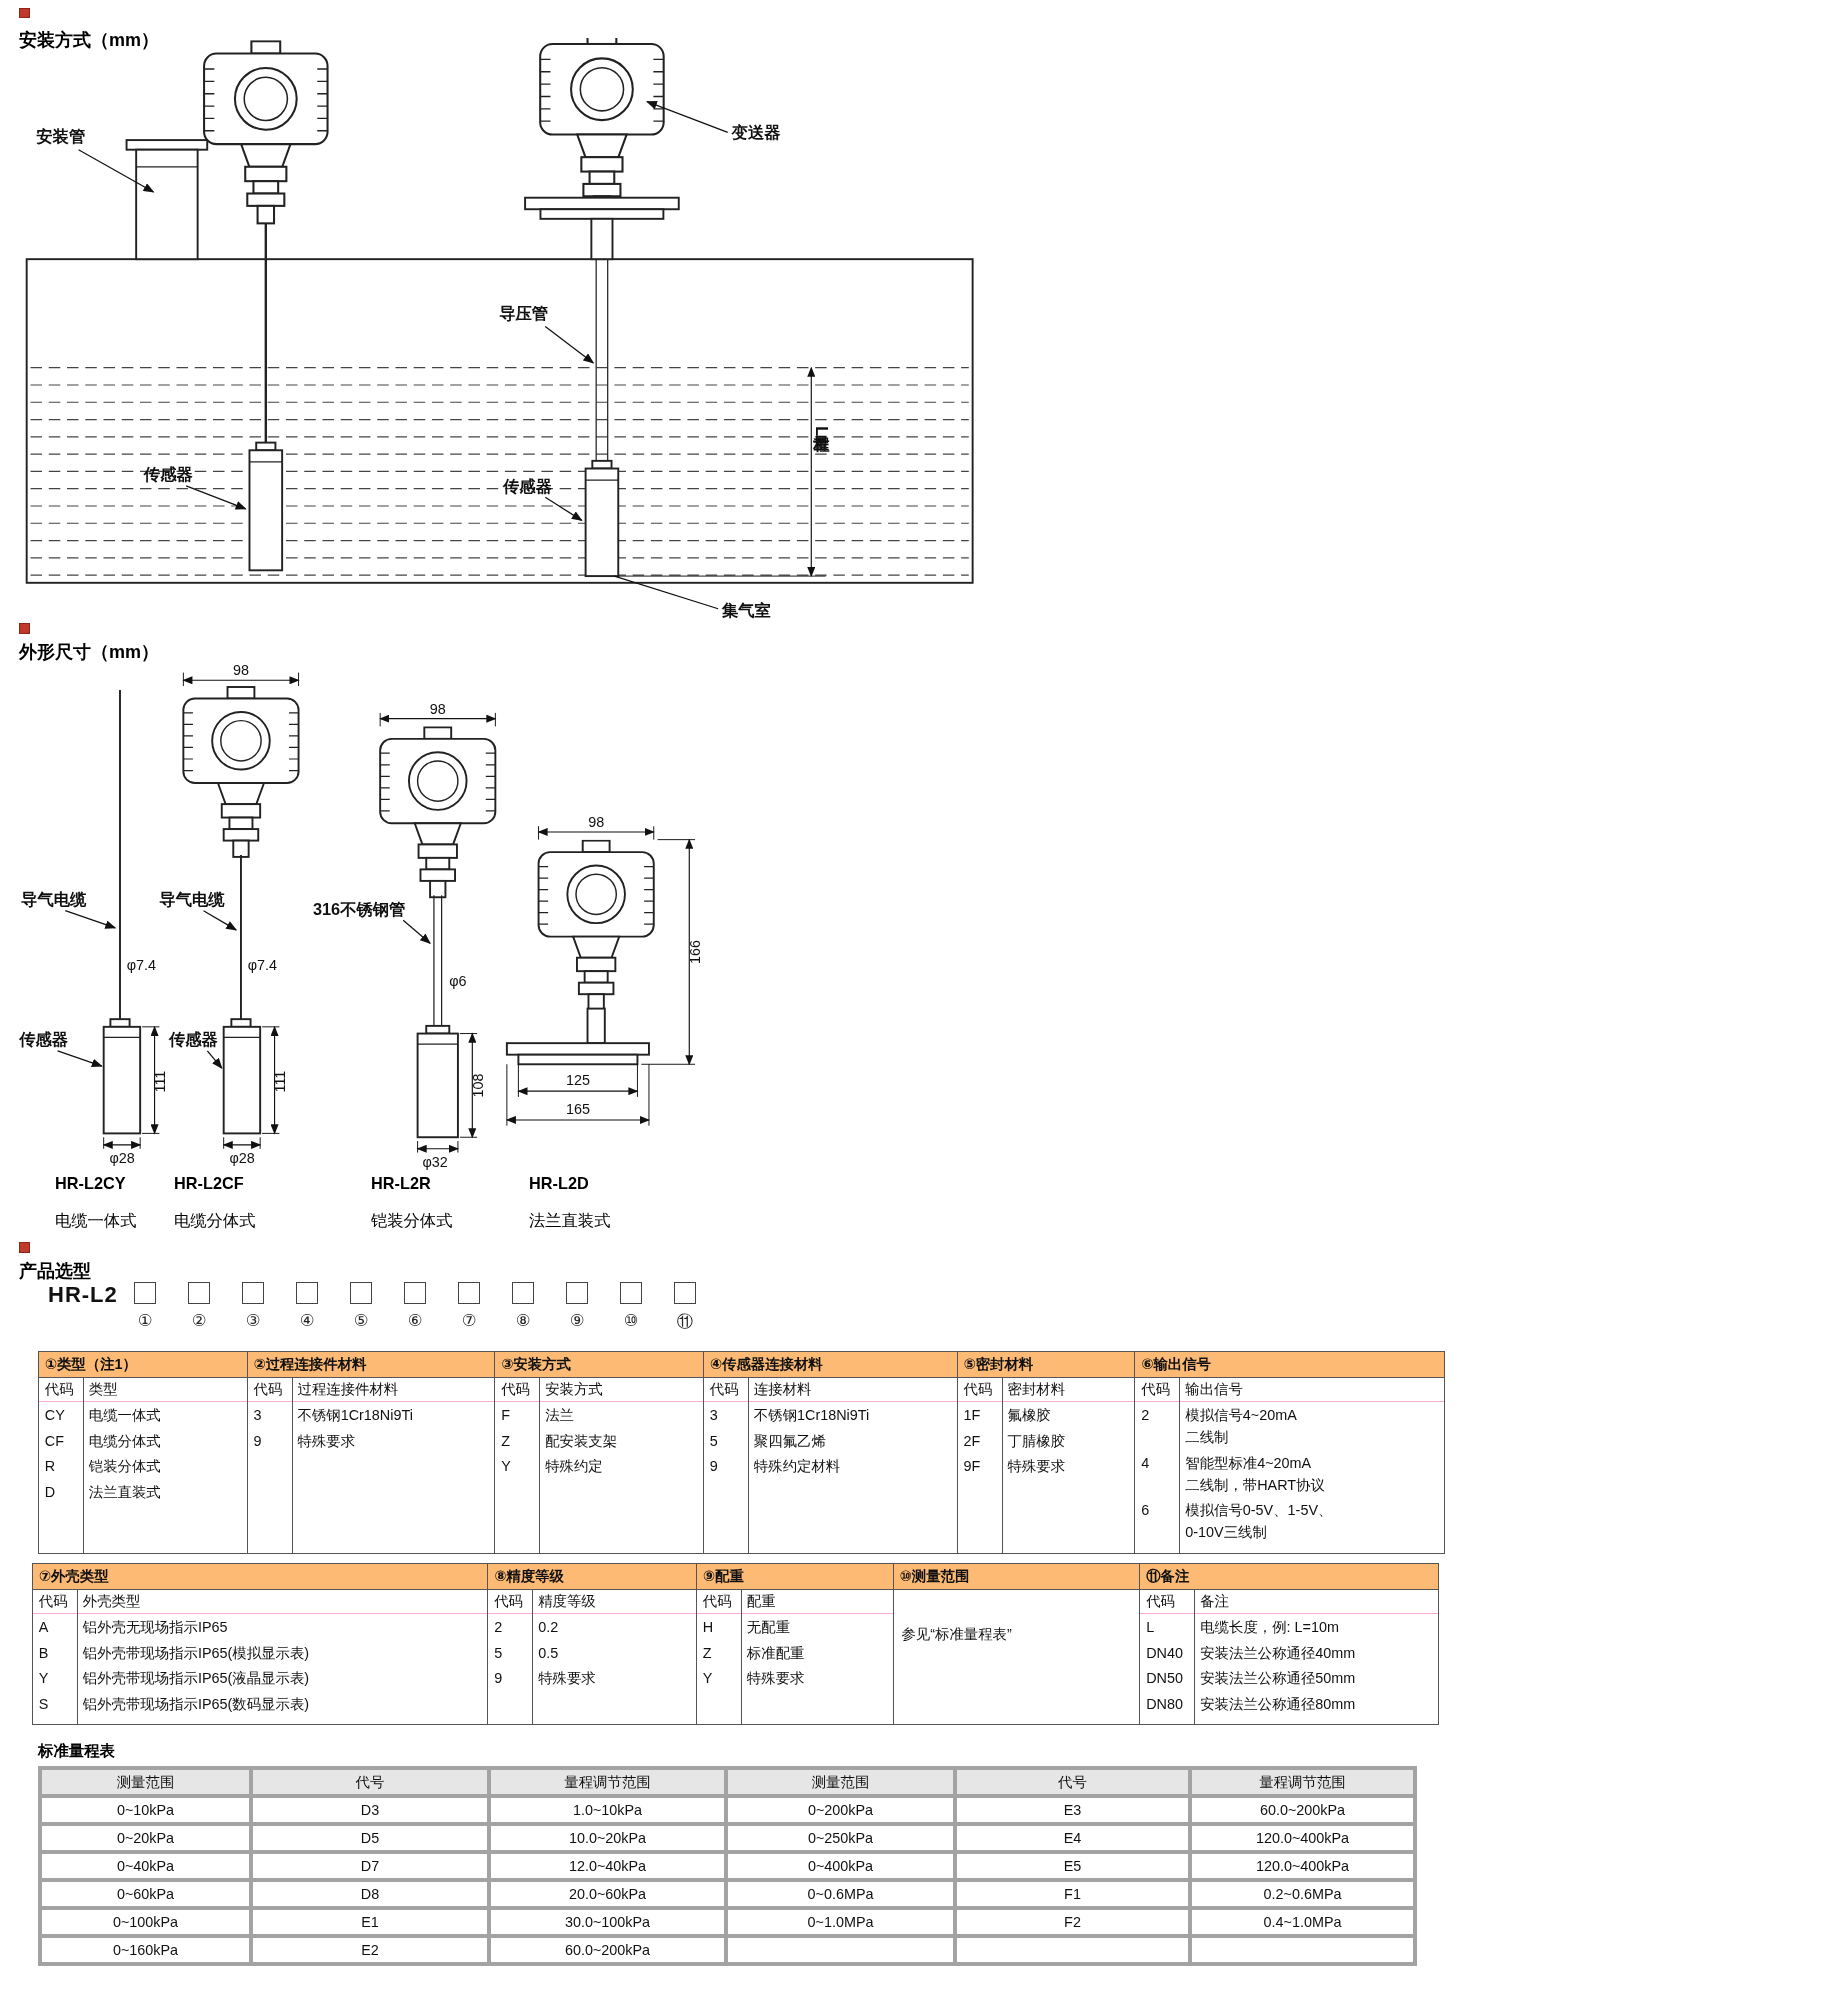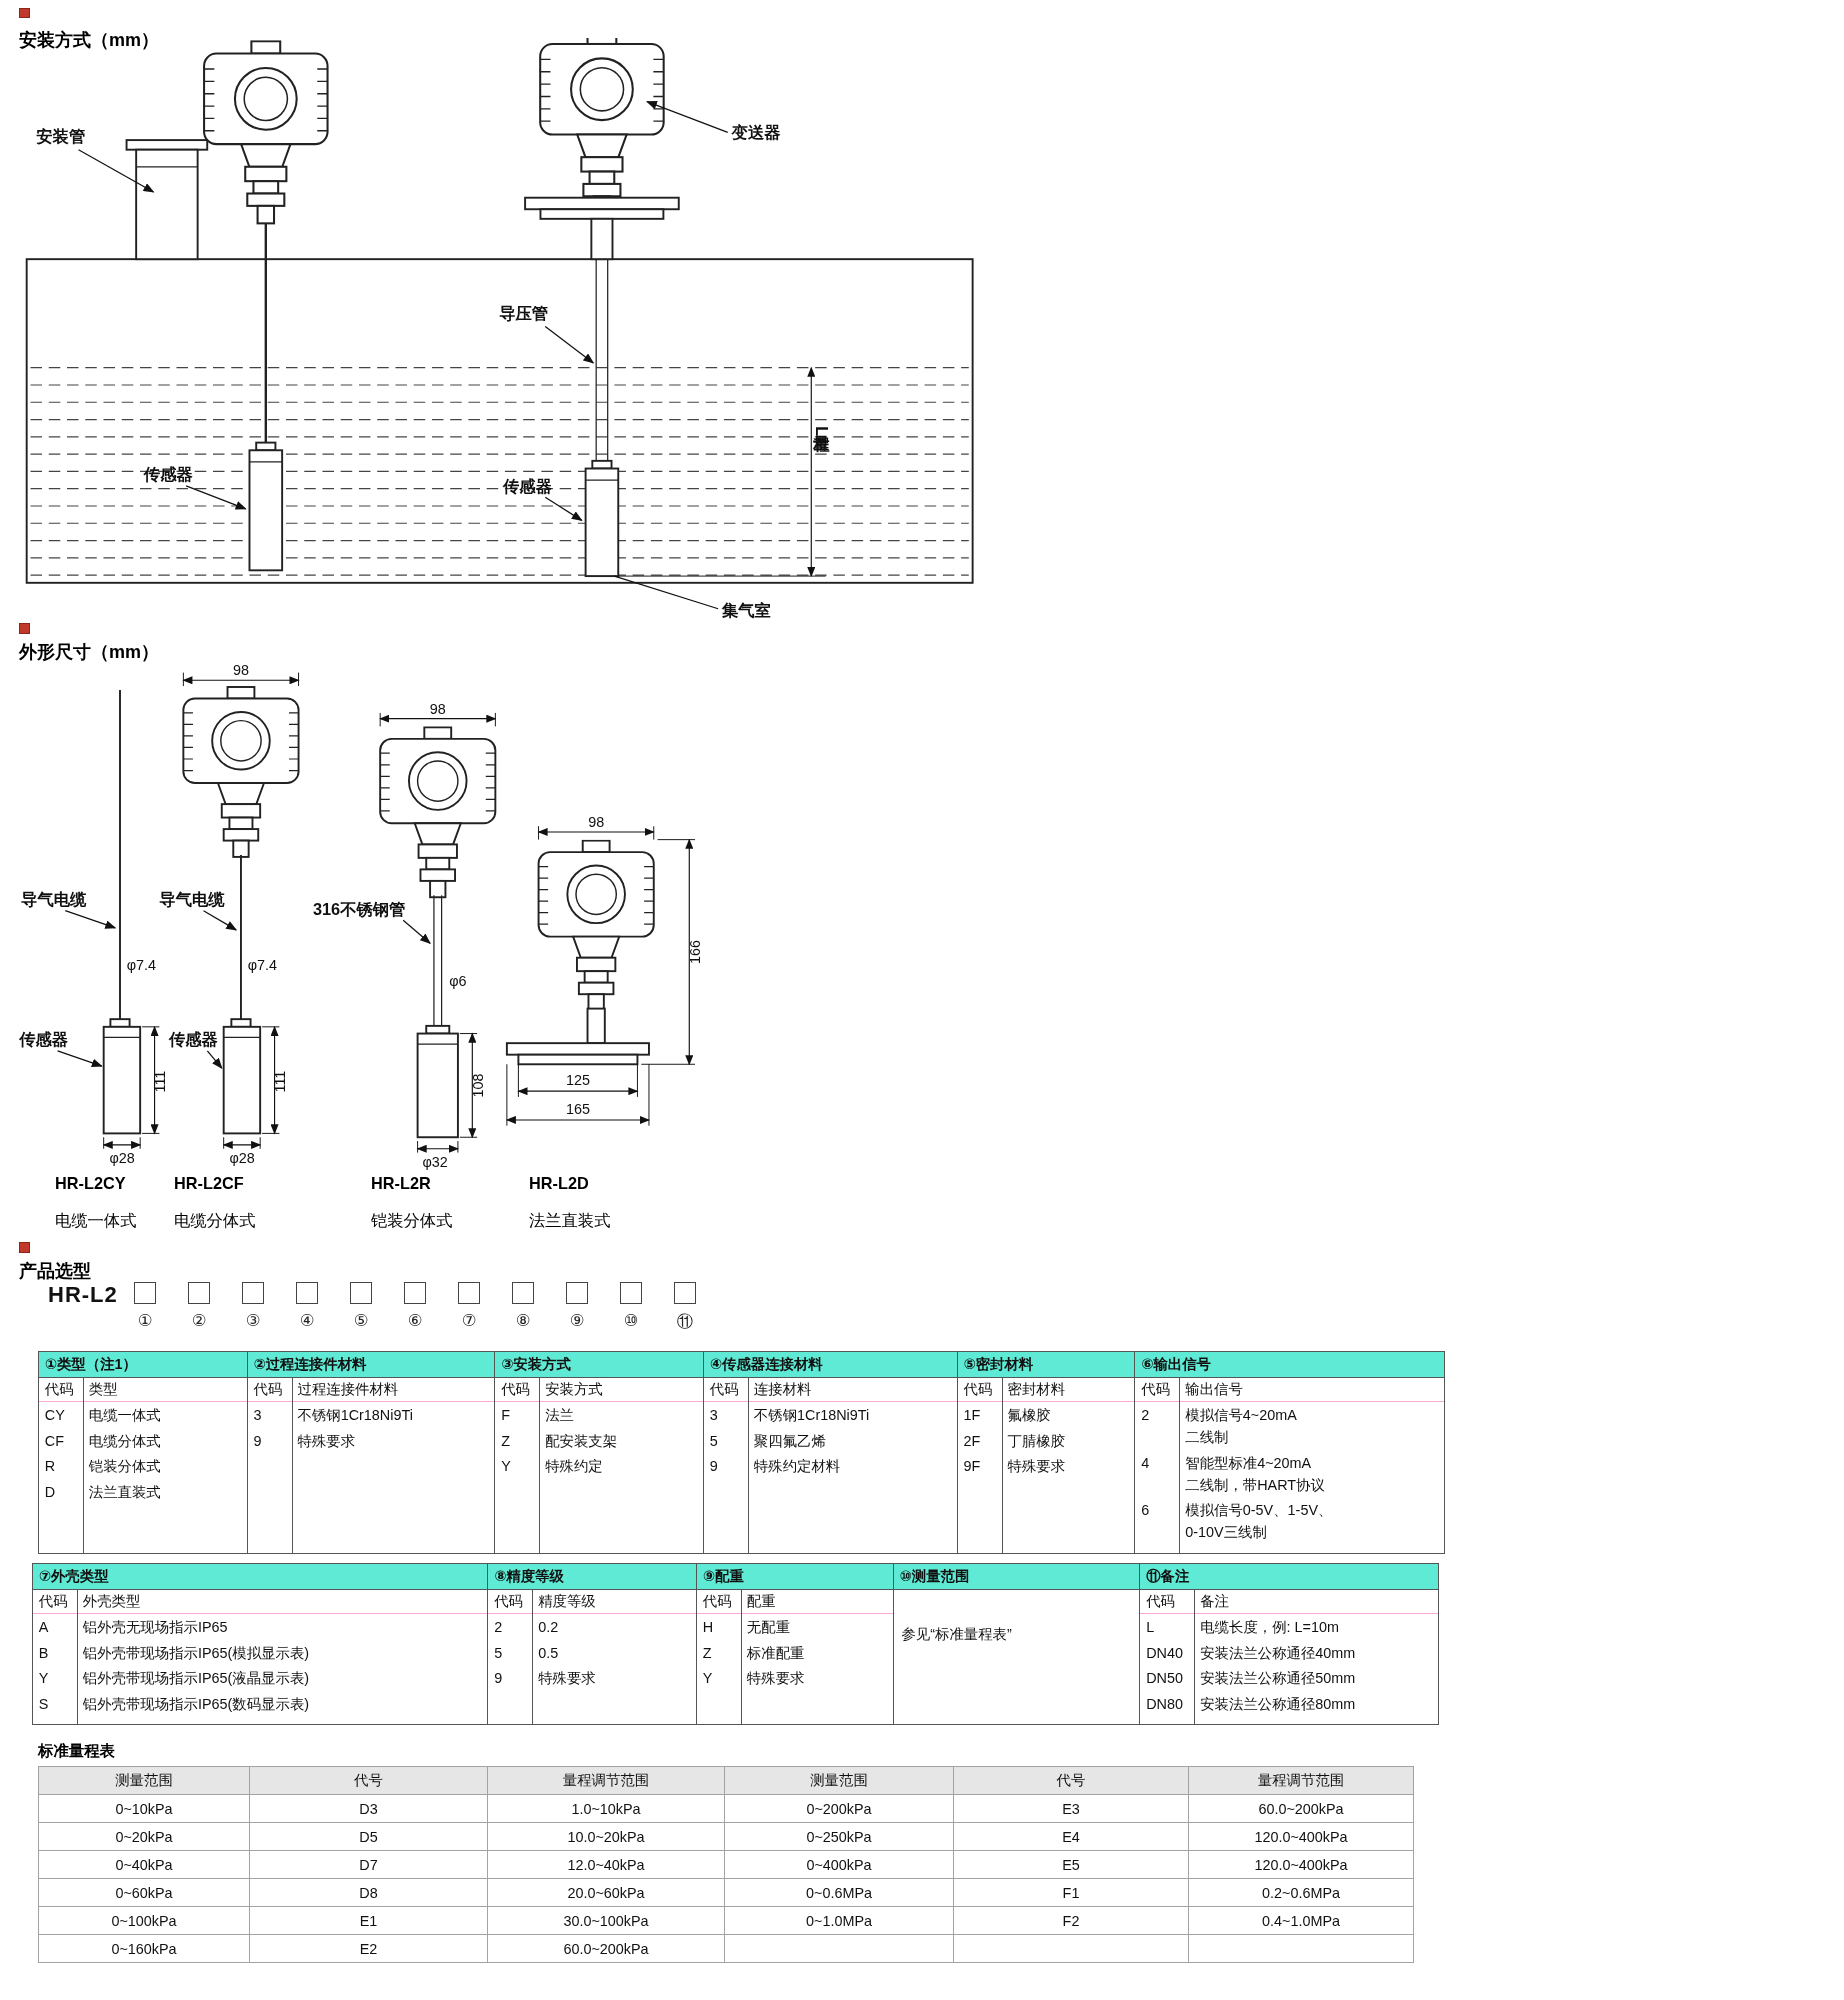--- a/index.html
+++ b/index.html
@@ -14,29 +14,29 @@
 .lead{stroke:#111;stroke-width:1.3;fill:none}
 .ext{stroke:#111;stroke-width:1}
 .dimline{stroke:#111;stroke-width:1.2;fill:none}
 .shape{fill:#fff;stroke:#222;stroke-width:2}
 .thin{stroke:#222;stroke-width:1.3;fill:none}
 .liquid{stroke:#444;stroke-width:1.2;stroke-dasharray:12 7;fill:none}
 
 .ptable{position:absolute;display:flex;align-items:stretch;border:1px solid #555;background:#fff}
 .grp{border-right:1px solid #555;display:flex;flex-direction:column}
 .grp:last-child{border-right:none}
-.grp-title{height:26px;line-height:25px;padding:0 5.8px;background:#5eead4;border-bottom:1px solid #555;font-weight:bold;font-size:14.4px;white-space:nowrap;overflow:hidden}
+.grp-title{height:26px;line-height:25px;padding:0 5.8px;background:#fdba74;border-bottom:1px solid #555;font-weight:bold;font-size:14.4px;white-space:nowrap;overflow:hidden}
 .grp-body{position:relative;display:grid;grid-template-columns:var(--cw) 1fr;align-content:start;flex:1}
 .grp-vline{position:absolute;left:var(--cw);top:0;bottom:0;width:0;border-left:1px solid #555}
 .sub{border-bottom:1px solid #f9a8d4;padding:1px 5.8px;font-size:14.4px;line-height:21px;white-space:nowrap}
 .cell{padding:1.9px 5.8px;font-size:14.4px;line-height:22px;white-space:pre-line}
 .grp-note{padding:35px 7.7px;font-size:14.4px}
 
 .rtable{position:absolute;border-collapse:collapse;background:#fff}
-.rtable th,.rtable td{border:1px solid #a3a3a3;font-size:14.4px;font-weight:normal;text-align:center;height:28px;padding:0 3.8px}
+.rtable th,.rtable td{border:4px solid #a3a3a3;font-size:14.4px;font-weight:normal;text-align:center;height:28px;padding:0 3.8px}
 .rtable th{background:#e6e6e6}
 
 .order-prefix{position:absolute;font-size:22px;font-weight:bold;letter-spacing:1px}
 .order-boxes{position:absolute;display:flex;gap:32px}
 .order-item{display:flex;flex-direction:column;align-items:center;width:22px}
 .order-box{width:22px;height:22px;border:1.9px solid #444;background:#fff}
 .order-num{margin-top:6.7px;font-size:16.3px;color:#222}
 .model-label{position:absolute;width:134px;font-size:16.3px;color:#000;white-space:nowrap}
 </style>
 </head>

